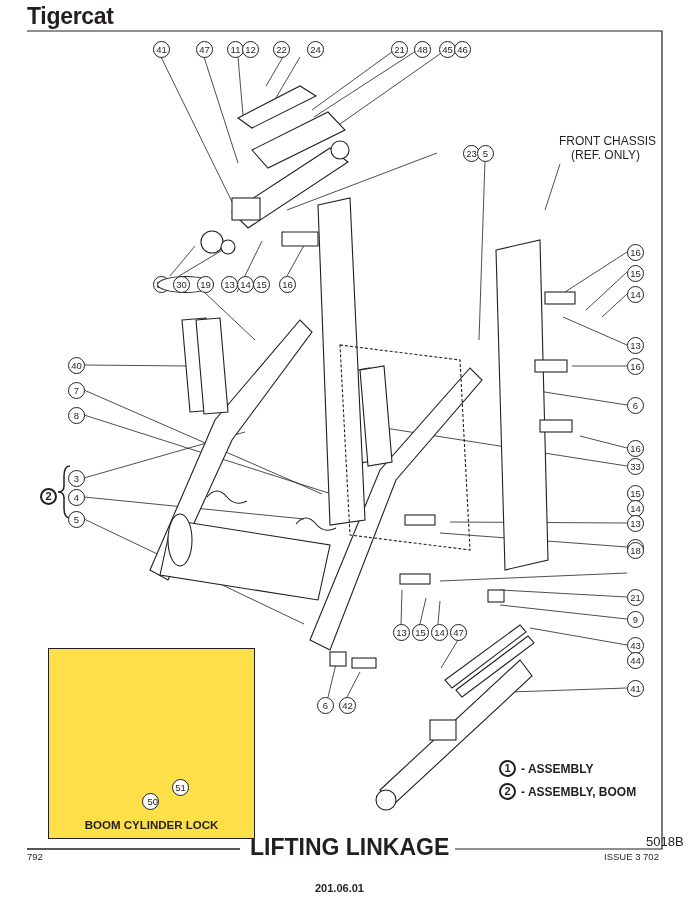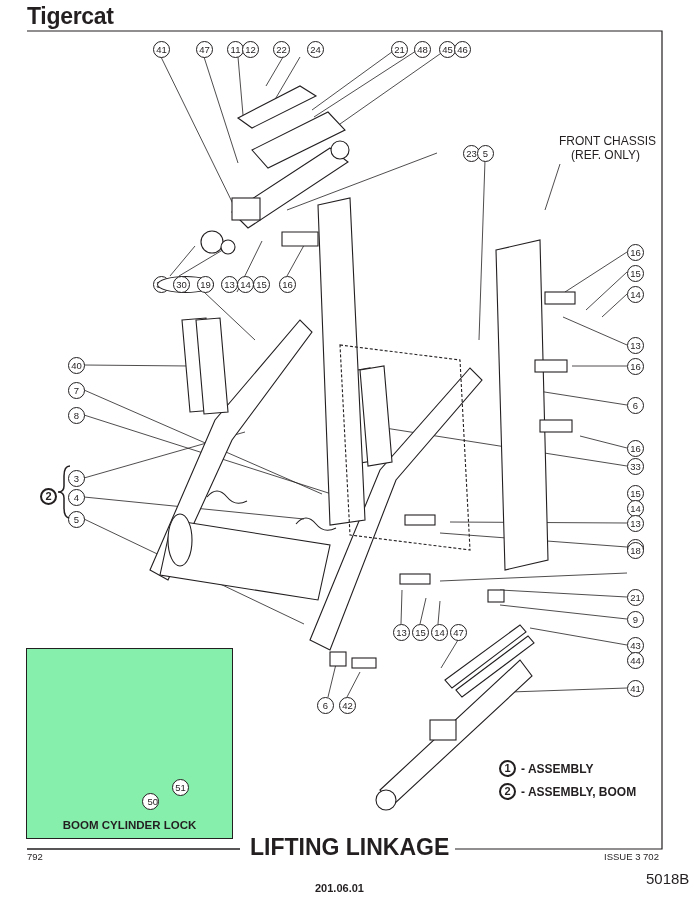--- a/index.html
+++ b/index.html
@@ -7,21 +7,21 @@
          font-family:"Liberation Sans", sans-serif; color:#231f20; }
   .brand { position:absolute; left:27px; top:3px; font-size:23px; font-weight:bold; letter-spacing:-0.3px; }
   #frame { position:absolute; left:0; top:0; }
   .callout { position:absolute; width:15px; height:15px; border:1px solid #231f20; border-radius:50%;
              background:#fff; font-size:9.5px; line-height:15px; text-align:center; box-sizing:content-box; }
   .callout.bold { border-width:2.5px; font-weight:bold; font-size:11px; width:13px; height:13px; line-height:13px; }
   .label { position:absolute; font-weight:normal; font-size:12px; white-space:nowrap;padding-left:20px; }
   .small { position:absolute; font-size:9.5px; white-space:nowrap; }
   .title { position:absolute; left:250px; top:834px; font-size:23px; font-weight:bold; }
   .pagenum { position:absolute; left:315px; top:882px; font-size:11px; font-weight:bold; }
-  .inset { position:absolute; left:26px; top:648px; width:205px; height:189px; border:1.2px solid #231f20; background:#86efac; }
+  .inset { position:absolute; left:48px; top:648px; width:205px; height:189px; border:1.2px solid #231f20; background:#fde047; }
   .inset-caption { position:absolute; left:0; right:0; bottom:7px; text-align:center; font-weight:bold; font-size:11.5px; }
   .legend-row { position:absolute; display:flex; align-items:center; font-weight:bold; font-size:12px; }
   .legend-row .num { width:13px; height:13px; border:2.5px solid #231f20; border-radius:50%; font-size:11px;
                      line-height:13px; text-align:center; margin-right:5px; }
 </style>
 </head>
 <body>
 
 <div class="brand">Tigercat</div>
 
@@ -209,17 +209,17 @@
 
 <div class="legend-row" style="left:499px;top:760px;">
   <span class="num">1</span>
   <span>- ASSEMBLY</span>
 </div>
 <div class="legend-row" style="left:499px;top:783px;">
   <span class="num">2</span>
   <span>- ASSEMBLY, BOOM</span>
 </div>
 
-<div class="label" style="left:626px;top:834px;font-size:15px;margin-top:36px;">5018B</div>
+<div class="label" style="left:626px;top:834px;font-size:13px;">5018B</div>
 <div class="small" style="left:604px;top:851px;">ISSUE 3 702</div>
 <div class="small" style="left:27px;top:851px;">792</div>
 <div class="title">LIFTING LINKAGE</div>
 <div class="pagenum">201.06.01</div>
 
 </body></html>

